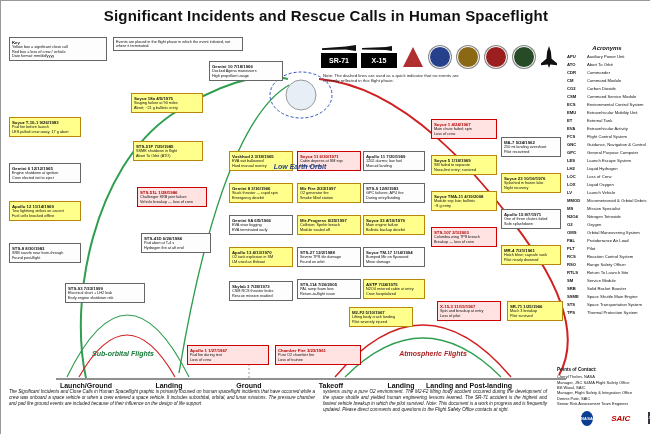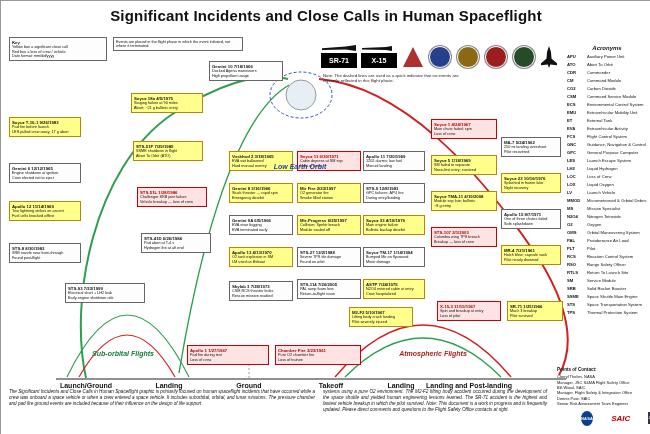--- a/index.html
+++ b/index.html
@@ -84,21 +84,21 @@
 
     <path d="M 334 376 Q 422 272 510 376" fill="none" stroke="#d02020" stroke-width="1.4"></path>
     <path d="M 344 376 Q 422 298 500 376" fill="none" stroke="#2e9e4f" stroke-width="1.2"></path>
 
     <ellipse cx="300" cy="94" rx="31" ry="23" fill="none" stroke="#3355bb" stroke-width="1" stroke-dasharray="3,2"></ellipse>
     <circle cx="300" cy="94" r="15" fill="#e8eef5" stroke="#999" stroke-width="1"></circle>
 
     <path d="M 248 377 L 248 360" stroke="#888" stroke-width="0.8" stroke-dasharray="2,2"></path>
   </svg>
 
-  <div class="title">Significant Incidents and Close Calls in Human Spaceflight</div>
+  <div class="title">Significant Incidents and Rescue Calls in Human Spaceflight</div>
 
   <div class="sil sr71"></div>
   <div class="sil x15"></div>
   <div class="blackbox" style="left:320px;top:52px;">SR-71</div>
   <div class="blackbox" style="left:360px;top:52px;">X-15</div>
   <div class="patch-row">
       <div class="patch triangle" style="background: rgb(176, 48, 48);"></div>
       <div class="patch circle" style="background: rgb(39, 64, 139);"></div>
       <div class="patch circle" style="background: rgb(139, 105, 20);"></div>
       <div class="patch circle" style="background: rgb(156, 31, 31);"></div>

